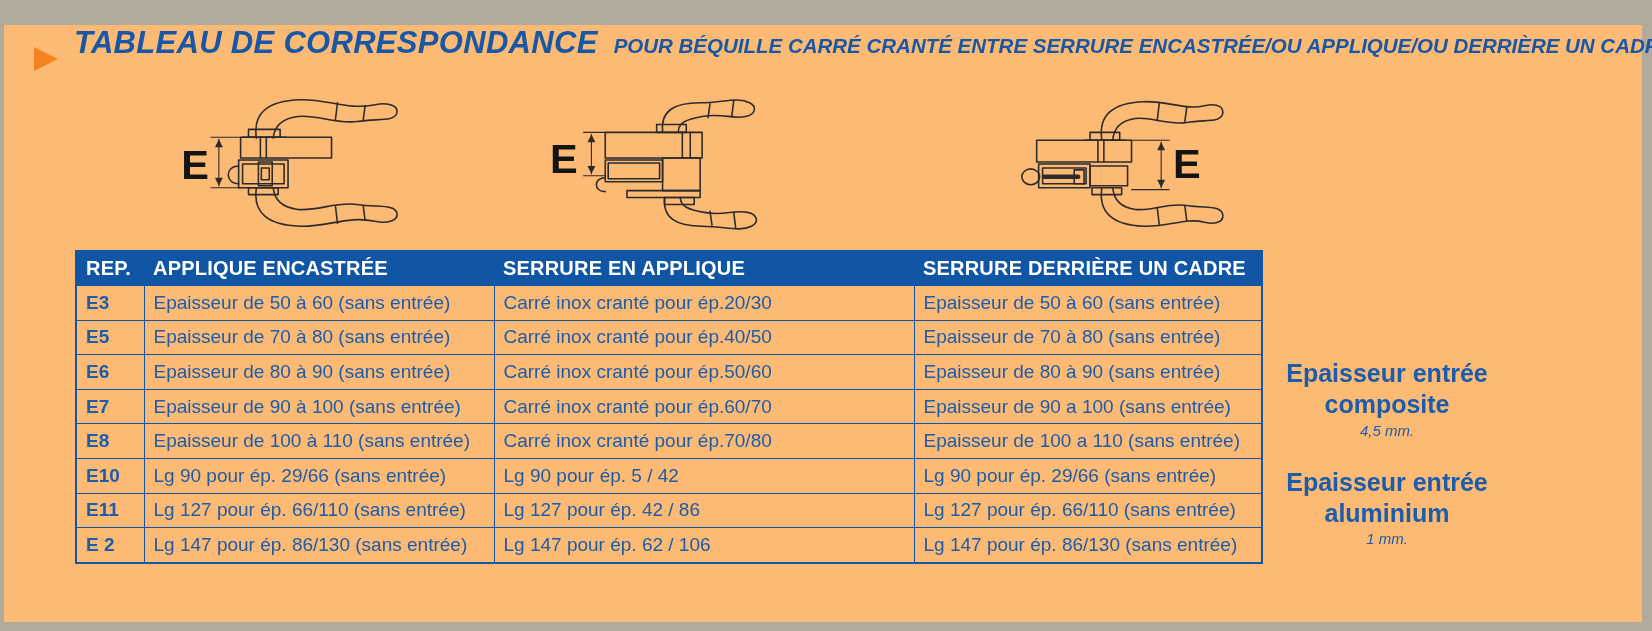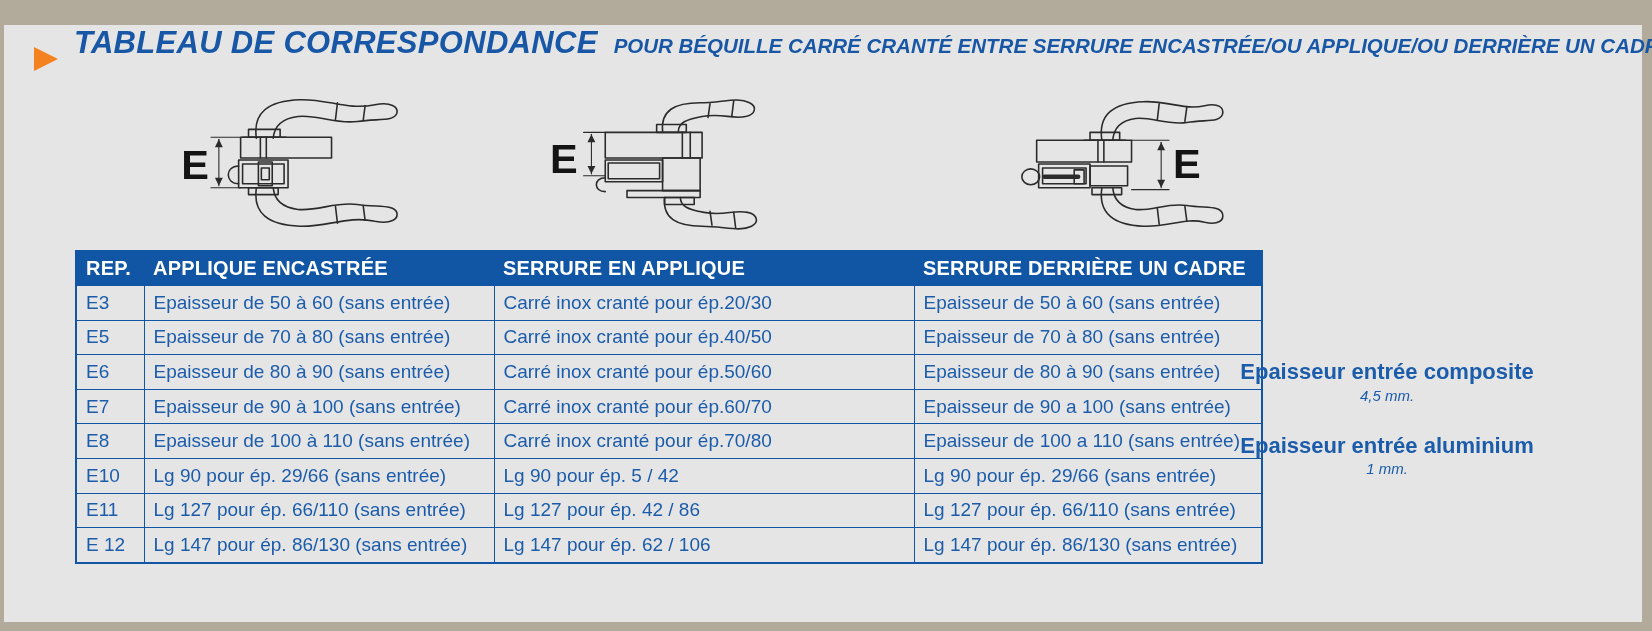--- a/index.html
+++ b/index.html
@@ -3,21 +3,21 @@
 <meta charset="utf-8">
 <style>
   html,body{margin:0;padding:0;}
   body{
     width:1652px;height:631px;position:relative;overflow:hidden;
     background:#b2ab9c;
     font-family:"Liberation Sans", sans-serif;
   }
   .panel{
     position:absolute;left:4px;top:25px;right:10px;bottom:9px;
-    background:#e5e5e5;
+    background:#fdba74;
   }
   
   .titlebar{position:absolute;left:30px;top:0px;height:62px;display:flex;align-items:baseline;gap:16px;}
   .tri{width:0;height:0;border-left:24px solid #f58220;border-top:12px solid transparent;border-bottom:12px solid transparent;align-self:center;transform:translateY(3px);}
   .title-main{font-size:31px;font-style:italic;font-weight:bold;color:#1857a6;margin:0;letter-spacing:.3px;white-space:nowrap;}
   .title-sub{font-size:20.5px;font-style:italic;font-weight:bold;color:#1857a6;margin:0;white-space:nowrap;}
   
   .diag{position:absolute;width:280px;height:168px;}
   .d1{left:148px;top:52px;}
   .d2{left:483px;top:52px;}
@@ -26,25 +26,25 @@
   .diag .dim{stroke-width:1.1;}
   .diag .thick{stroke-width:4.5;}
   .diag polygon{fill:#2b2b2b;stroke:none;}
   .diag text{font-family:"Liberation Sans",sans-serif;font-size:42px;font-weight:bold;fill:#141414;}
   
   .tablewrap{position:absolute;left:33px;top:225px;padding-left:38px;}
   table{border-collapse:collapse;table-layout:fixed;width:1186px;}
   col.c-rep{width:68px;}col.c-enc{width:350px;}col.c-app{width:420px;}col.c-cad{width:348px;}
   th{background:#1156a5;color:#ffffff;font-size:20px;font-weight:bold;text-align:left;height:33px;padding:0 0 0 9px;letter-spacing:.2px;}
   td{border:1.5px solid #1156a5;color:#1b5cab;font-size:19px;height:33.6px;padding:0 0 0 9px;white-space:nowrap;overflow:hidden;}
-  td.rep{font-weight:normal;}
+  td.rep{font-weight:bold;}
   table{border:2px solid #1156a5;}
   
   .notes{position:absolute;left:1232px;top:333px;width:302px;text-align:center;color:#1b5cab;}
-  .note-title{font-weight:bold;font-size:22px;line-height:1.25;}
+  .note-title{font-weight:bold;font-size:25px;line-height:1.25;}
   .note-value{font-style:italic;font-size:15px;margin-bottom:26px;line-height:1.35;}
 </style>
 </head>
 <body>
 
 <div class="panel">
 
   <div class="titlebar">
     <span class="tri"></span>
     <h1 class="title-main">TABLEAU DE CORRESPONDANCE</h1>
@@ -182,21 +182,21 @@
           <td>Lg 90 pour ép. 5 / 42</td>
           <td>Lg 90 pour ép. 29/66 (sans entrée)</td>
         </tr>
         <tr>
           <td class="rep">E11</td>
           <td>Lg 127 pour ép. 66/110 (sans entrée)</td>
           <td>Lg 127 pour ép. 42 / 86</td>
           <td>Lg 127 pour ép. 66/110 (sans entrée)</td>
         </tr>
         <tr>
-          <td class="rep">E 12</td>
+          <td class="rep">E 2</td>
           <td>Lg 147 pour ép. 86/130 (sans entrée)</td>
           <td>Lg 147 pour ép. 62 / 106</td>
           <td>Lg 147 pour ép. 86/130 (sans entrée)</td>
         </tr>
       </tbody>
     </table>
   </div>
 
   <div class="notes">
     <div class="note-title">Epaisseur entrée composite</div>

